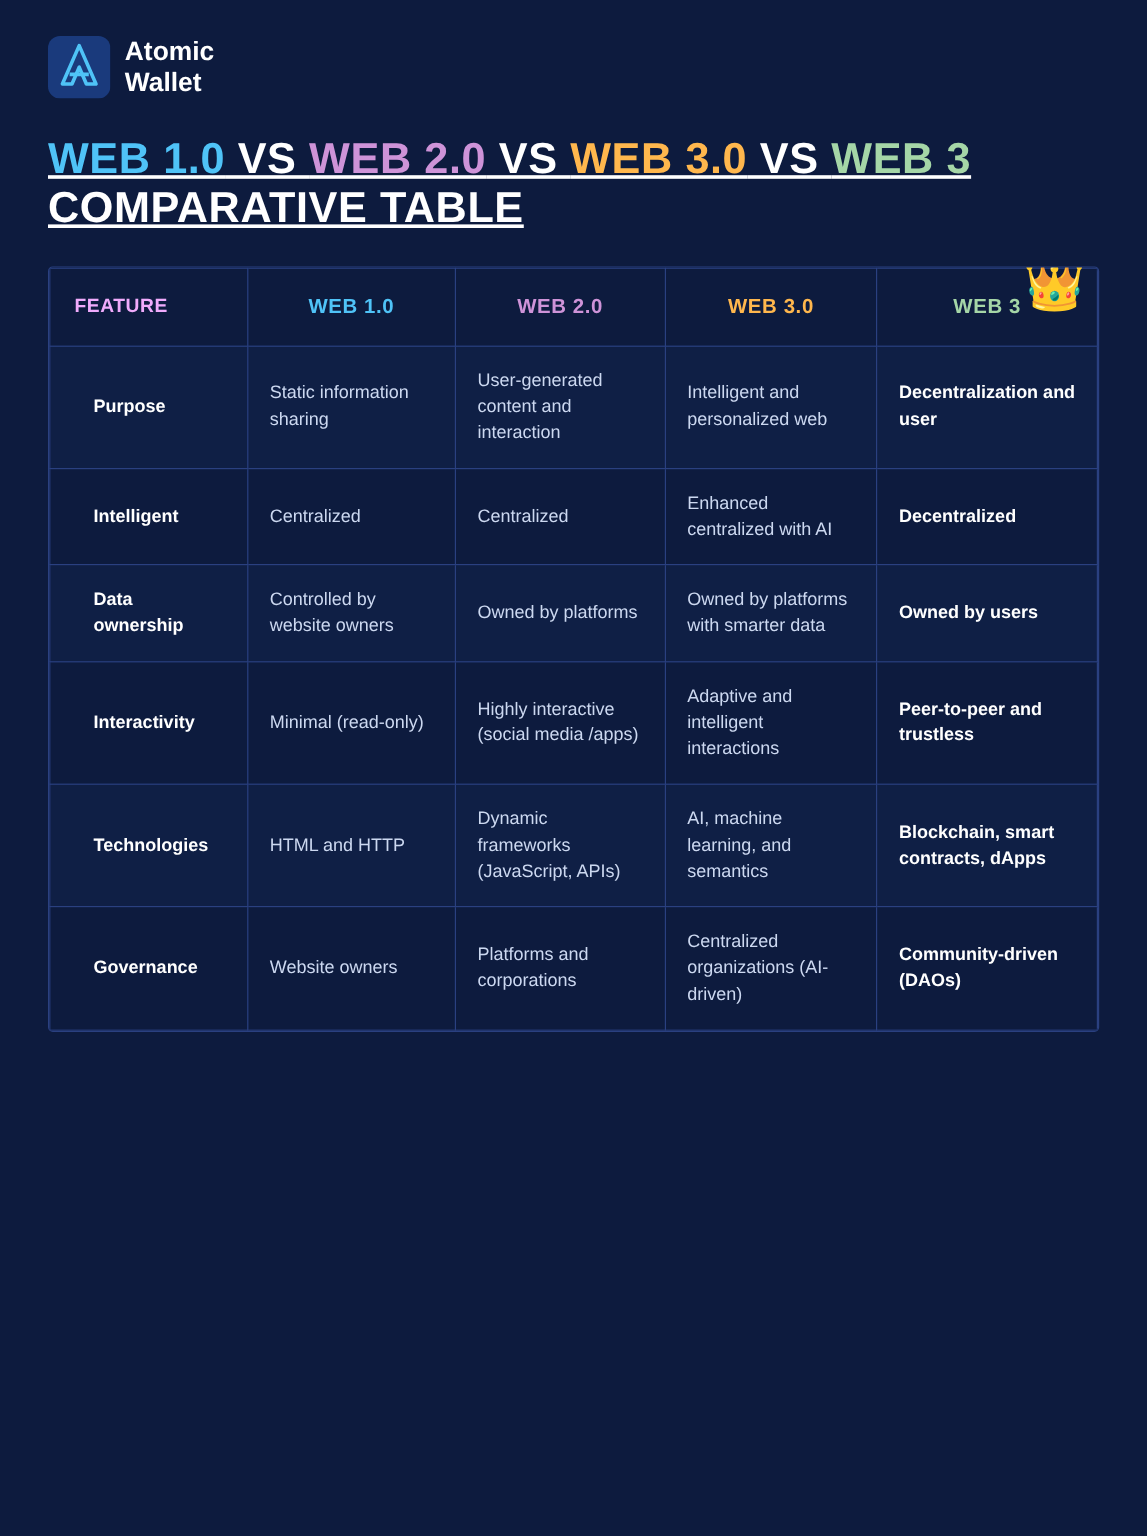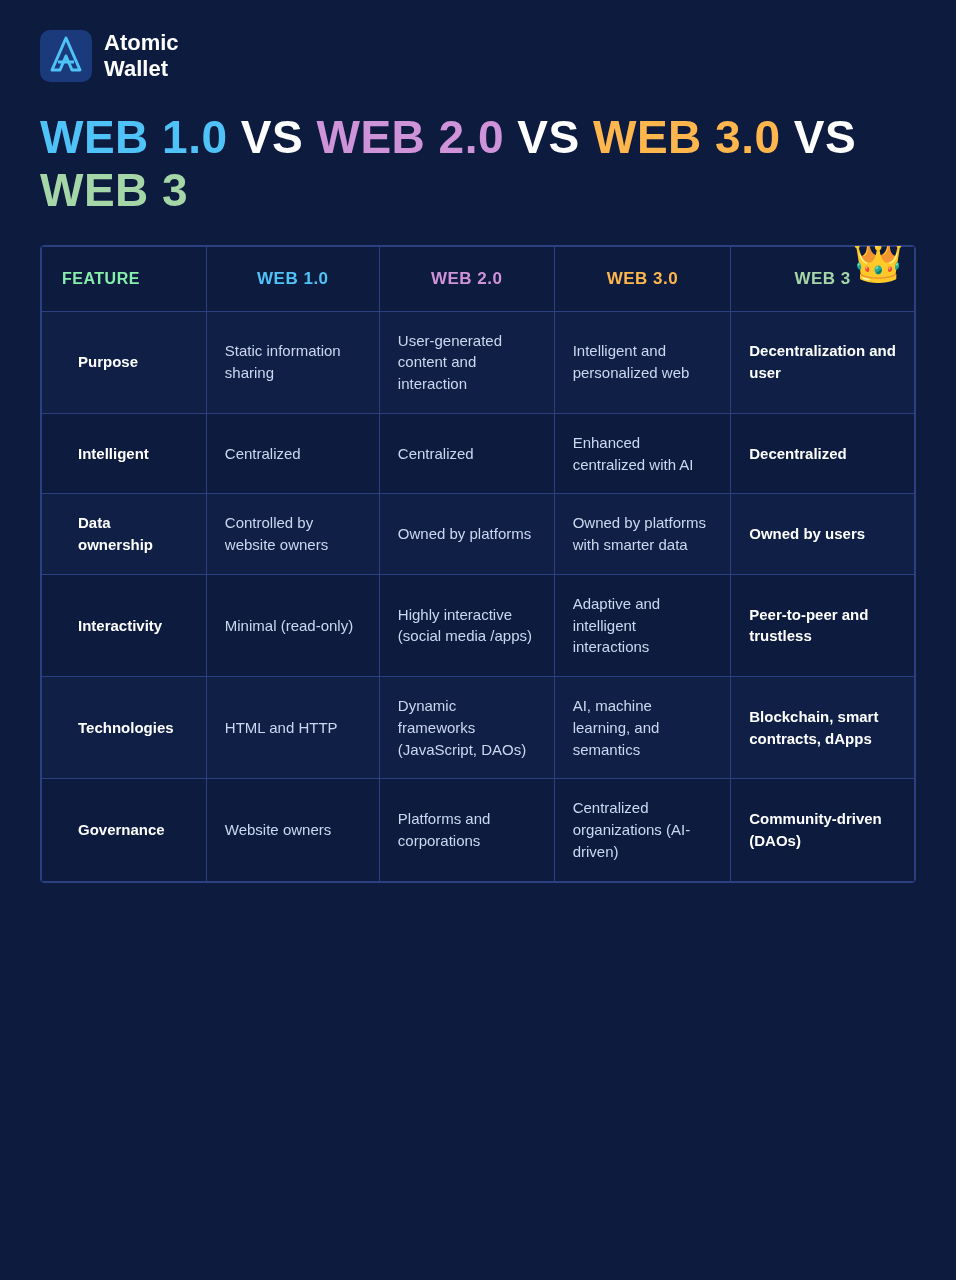--- a/index.html
+++ b/index.html
@@ -28,26 +28,27 @@
       line-height: 1.2;
     }
     .logo-text span {
       font-size: 22px;
       font-weight: 700;
       color: white;
     }
 
     
     .title {
-      font-size: 46px;
+      font-size: 36px;
       font-weight: 900;
       line-height: 1.15;
       margin-bottom: 28px;
       text-transform: uppercase;
       letter-spacing: 0.5px;
+      text-decoration: underline;
     }
     .c-blue { color: #4fc3f7; }
     .c-purple { color: #ce93d8; }
     .c-orange { color: #ffb74d; }
     .c-green { color: #a5d6a7; }
     .c-white { color: #ffffff; }
 
     
     .table-wrap {
       border: 1.5px solid #2a4080;
@@ -142,28 +143,29 @@
     <path d="M18 32 H34" stroke="#4fc3f7" stroke-width="3"></path>
   </svg>
   <div class="logo-text">
     <span>Atomic</span>
     <span>Wallet</span>
   </div>
 </div>
 
 <div class="title">
   <span class="c-blue">WEB 1.0</span><span class="c-white"> VS </span><span class="c-purple">WEB 2.0</span><span class="c-white"> VS </span><span class="c-orange">WEB 3.0</span><span class="c-white"> VS </span><span class="c-green">WEB 3</span><br>
+  <span class="c-white">COMPARATIVE TABLE</span>
 </div>
 
 <div class="table-wrap">
   <div class="crown">👑</div>
   <table>
     <thead>
       <tr>
-        <th style="color:#86efac; text-align:left; padding-left:20px;">
+        <th style="color:#f0abfc; text-align:left; padding-left:20px;">
           <span>FEATURE</span>
         </th>
         <th style="color:#4fc3f7;">
           <span>WEB 1.0</span>
         </th>
         <th style="color:#ce93d8;">
           <span>WEB 2.0</span>
         </th>
         <th style="color:#ffb74d;">
           <span>WEB 3.0</span>
@@ -198,21 +200,21 @@
         <tr>
           <td>Interactivity</td>
           <td>Minimal (read-only)</td>
           <td>Highly interactive (social media /apps)</td>
           <td>Adaptive and intelligent interactions</td>
           <td>Peer-to-peer and trustless</td>
         </tr>
         <tr>
           <td>Technologies</td>
           <td>HTML and HTTP</td>
-          <td>Dynamic frameworks (JavaScript, DAOs)</td>
+          <td>Dynamic frameworks (JavaScript, APIs)</td>
           <td>AI, machine learning, and semantics</td>
           <td>Blockchain, smart contracts, dApps</td>
         </tr>
         <tr>
           <td>Governance</td>
           <td>Website owners</td>
           <td>Platforms and corporations</td>
           <td>Centralized organizations (AI-driven)</td>
           <td>Community-driven (DAOs)</td>
         </tr>

